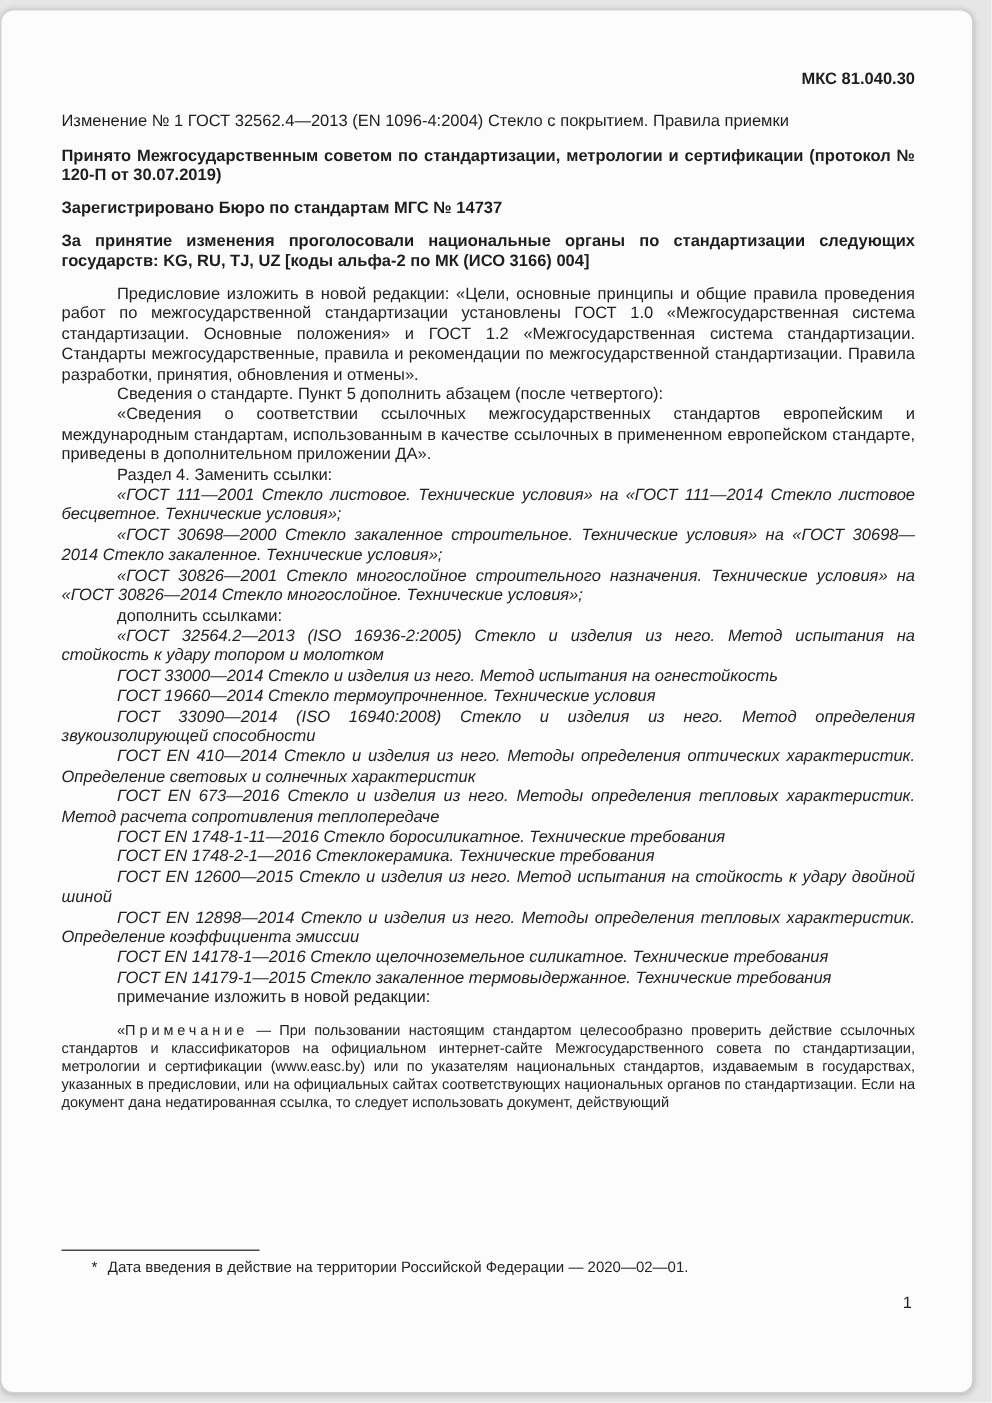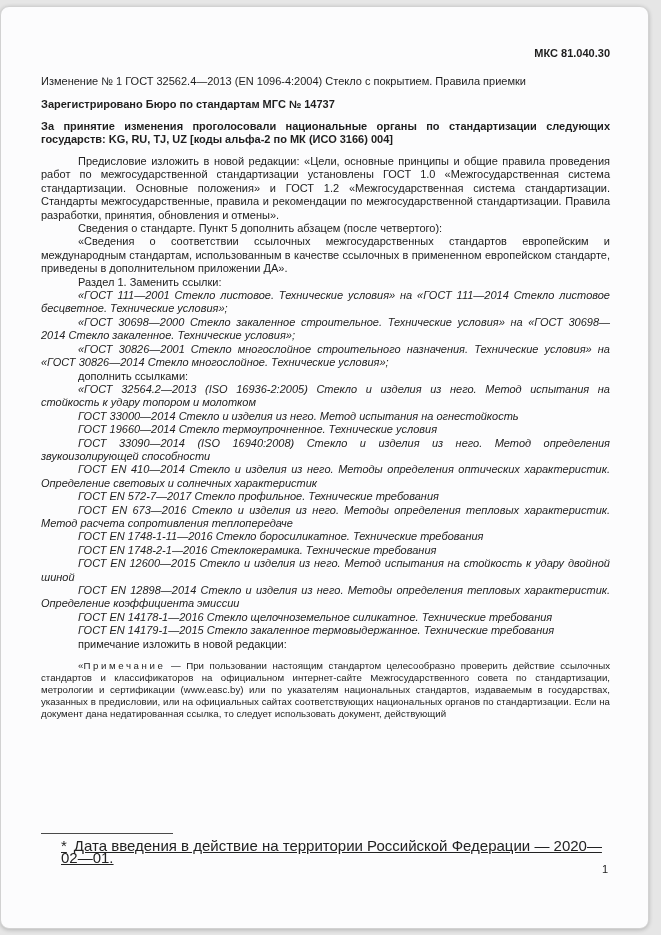--- a/index.html
+++ b/index.html
@@ -63,63 +63,62 @@
     position:absolute;
     left:40px; right:38px;
     top:826px;
   }
   .fn-rule {
     width:132px; height:1px;
     background:#4a4a4a;
     margin-bottom:6px;
   }
   .fn-line {
-    font-size:15px;
+    font-size:10px;
     line-height:12px;
     padding-left:20px;
     color:#222;
-    text-decoration:underline;
   }
   .fn-marker { padding-right:7px; }
   .pageno {
     position:absolute;
     top:856px; right:40px;
     font-size:11px;
     color:#222;
   }
 </style>
 </head>
 <body>
 
 <div class="page">
 
   <div class="mks">МКС 81.040.30</div>
 
   <div class="title">Изменение № 1 ГОСТ 32562.4—2013 (EN 1096-4:2004) Стекло с покрытием. Правила приемки</div>
 
   <div>
+      <p class="hpara">Принято Межгосударственным советом по стандартизации, метрологии и сертификации (протокол № 120-П от 30.07.2019)</p>
       <p class="hpara">Зарегистрировано Бюро по стандартам МГС № 14737</p>
       <p class="hpara">За принятие изменения проголосовали национальные органы по стандартизации следующих государств: KG, RU, TJ, UZ [коды альфа-2 по МК (ИСО 3166) 004]</p>
     </div>
 
   <div class="body-block">
       <p class="bpara normal">Предисловие изложить в новой редакции: «Цели, основные принципы и общие правила проведения работ по межгосударственной стандартизации установлены ГОСТ 1.0 «Межгосударственная система стандартизации. Основные положения» и ГОСТ 1.2 «Межгосударственная система стандартизации. Стандарты межгосударственные, правила и рекомендации по межгосударственной стандартизации. Правила разработки, принятия, обновления и отмены».</p>
       <p class="bpara normal">Сведения о стандарте. Пункт 5 дополнить абзацем (после четвертого):</p>
       <p class="bpara normal">«Сведения о соответствии ссылочных межгосударственных стандартов европейским и международным стандартам, использованным в качестве ссылочных в примененном европейском стандарте, приведены в дополнительном приложении ДА».</p>
-      <p class="bpara normal">Раздел 1. Заменить ссылки:</p>
+      <p class="bpara normal">Раздел 4. Заменить ссылки:</p>
       <p class="bpara ref">«ГОСТ 111—2001 Стекло листовое. Технические условия» на «ГОСТ 111—2014 Стекло листовое бесцветное. Технические условия»;</p>
       <p class="bpara ref">«ГОСТ 30698—2000 Стекло закаленное строительное. Технические условия» на «ГОСТ 30698—2014 Стекло закаленное. Технические условия»;</p>
       <p class="bpara ref">«ГОСТ 30826—2001 Стекло многослойное строительного назначения. Технические условия» на «ГОСТ 30826—2014 Стекло многослойное. Технические условия»;</p>
       <p class="bpara normal">дополнить ссылками:</p>
       <p class="bpara ref">«ГОСТ 32564.2—2013 (ISO 16936-2:2005) Стекло и изделия из него. Метод испытания на стойкость к удару топором и молотком</p>
       <p class="bpara ref">ГОСТ 33000—2014 Стекло и изделия из него. Метод испытания на огнестойкость</p>
       <p class="bpara ref">ГОСТ 19660—2014 Стекло термоупрочненное. Технические условия</p>
       <p class="bpara ref">ГОСТ 33090—2014 (ISO 16940:2008) Стекло и изделия из него. Метод определения звукоизолирующей способности</p>
       <p class="bpara ref">ГОСТ EN 410—2014 Стекло и изделия из него. Методы определения оптических характеристик. Определение световых и солнечных характеристик</p>
-      <p class="bpara ref">ГОСТ EN 572-7—2017 Стекло профильное. Технические требования</p>
       <p class="bpara ref">ГОСТ EN 673—2016 Стекло и изделия из него. Методы определения тепловых характеристик. Метод расчета сопротивления теплопередаче</p>
       <p class="bpara ref">ГОСТ EN 1748-1-11—2016 Стекло боросиликатное. Технические требования</p>
       <p class="bpara ref">ГОСТ EN 1748-2-1—2016 Стеклокерамика. Технические требования</p>
       <p class="bpara ref">ГОСТ EN 12600—2015 Стекло и изделия из него. Метод испытания на стойкость к удару двойной шиной</p>
       <p class="bpara ref">ГОСТ EN 12898—2014 Стекло и изделия из него. Методы определения тепловых характеристик. Определение коэффициента эмиссии</p>
       <p class="bpara ref">ГОСТ EN 14178-1—2016 Стекло щелочноземельное силикатное. Технические требования</p>
       <p class="bpara ref">ГОСТ EN 14179-1—2015 Стекло закаленное термовыдержанное. Технические требования</p>
       <p class="bpara normal">примечание изложить в новой редакции:</p>
       <p class="bpara note"><span>«</span><span class="spaced">Примечание</span><span> — При пользовании настоящим стандартом целесообразно проверить действие ссылочных стандартов и классификаторов на официальном интернет-сайте Межгосударственного совета по стандартизации, метрологии и сертификации (www.easc.by) или по указателям национальных стандартов, издаваемым в государствах, указанных в предисловии, или на официальных сайтах соответствующих национальных органов по стандартизации. Если на документ дана недатированная ссылка, то следует использовать документ, действующий</span></p>
     </div>

